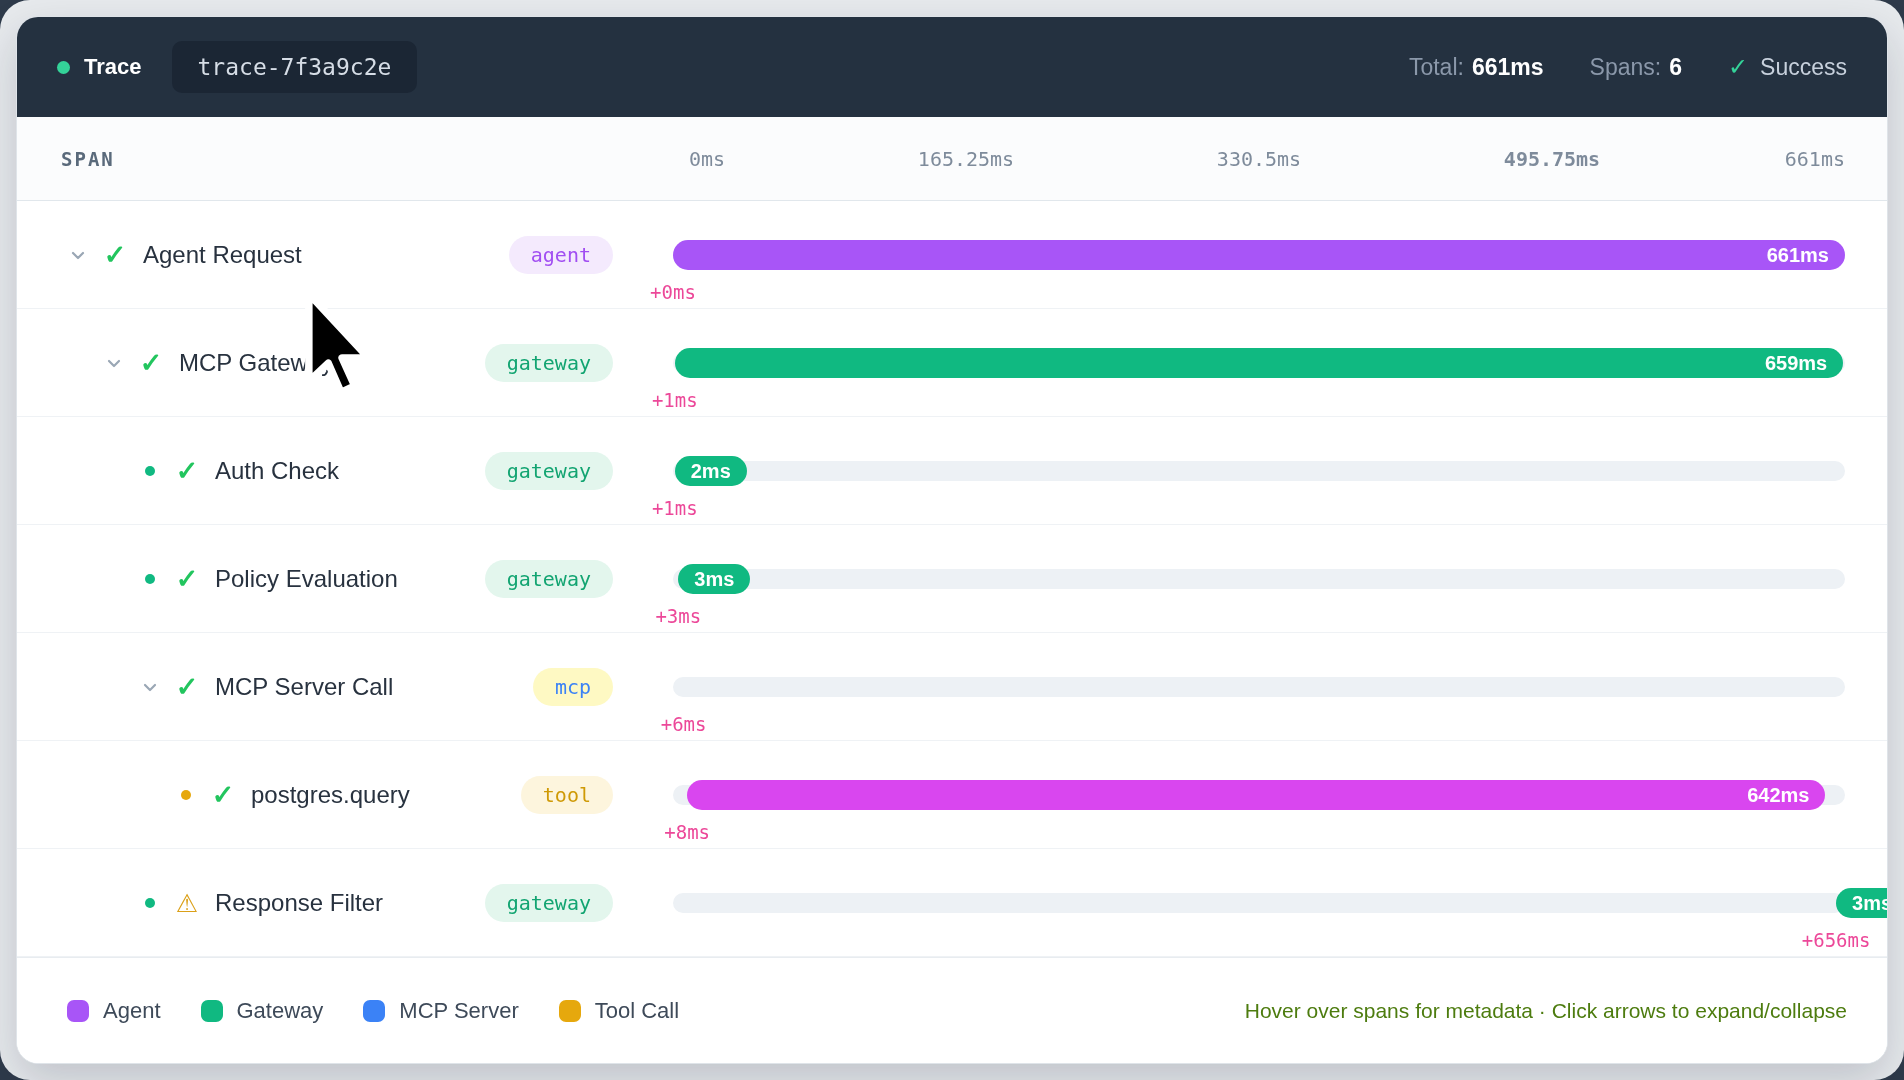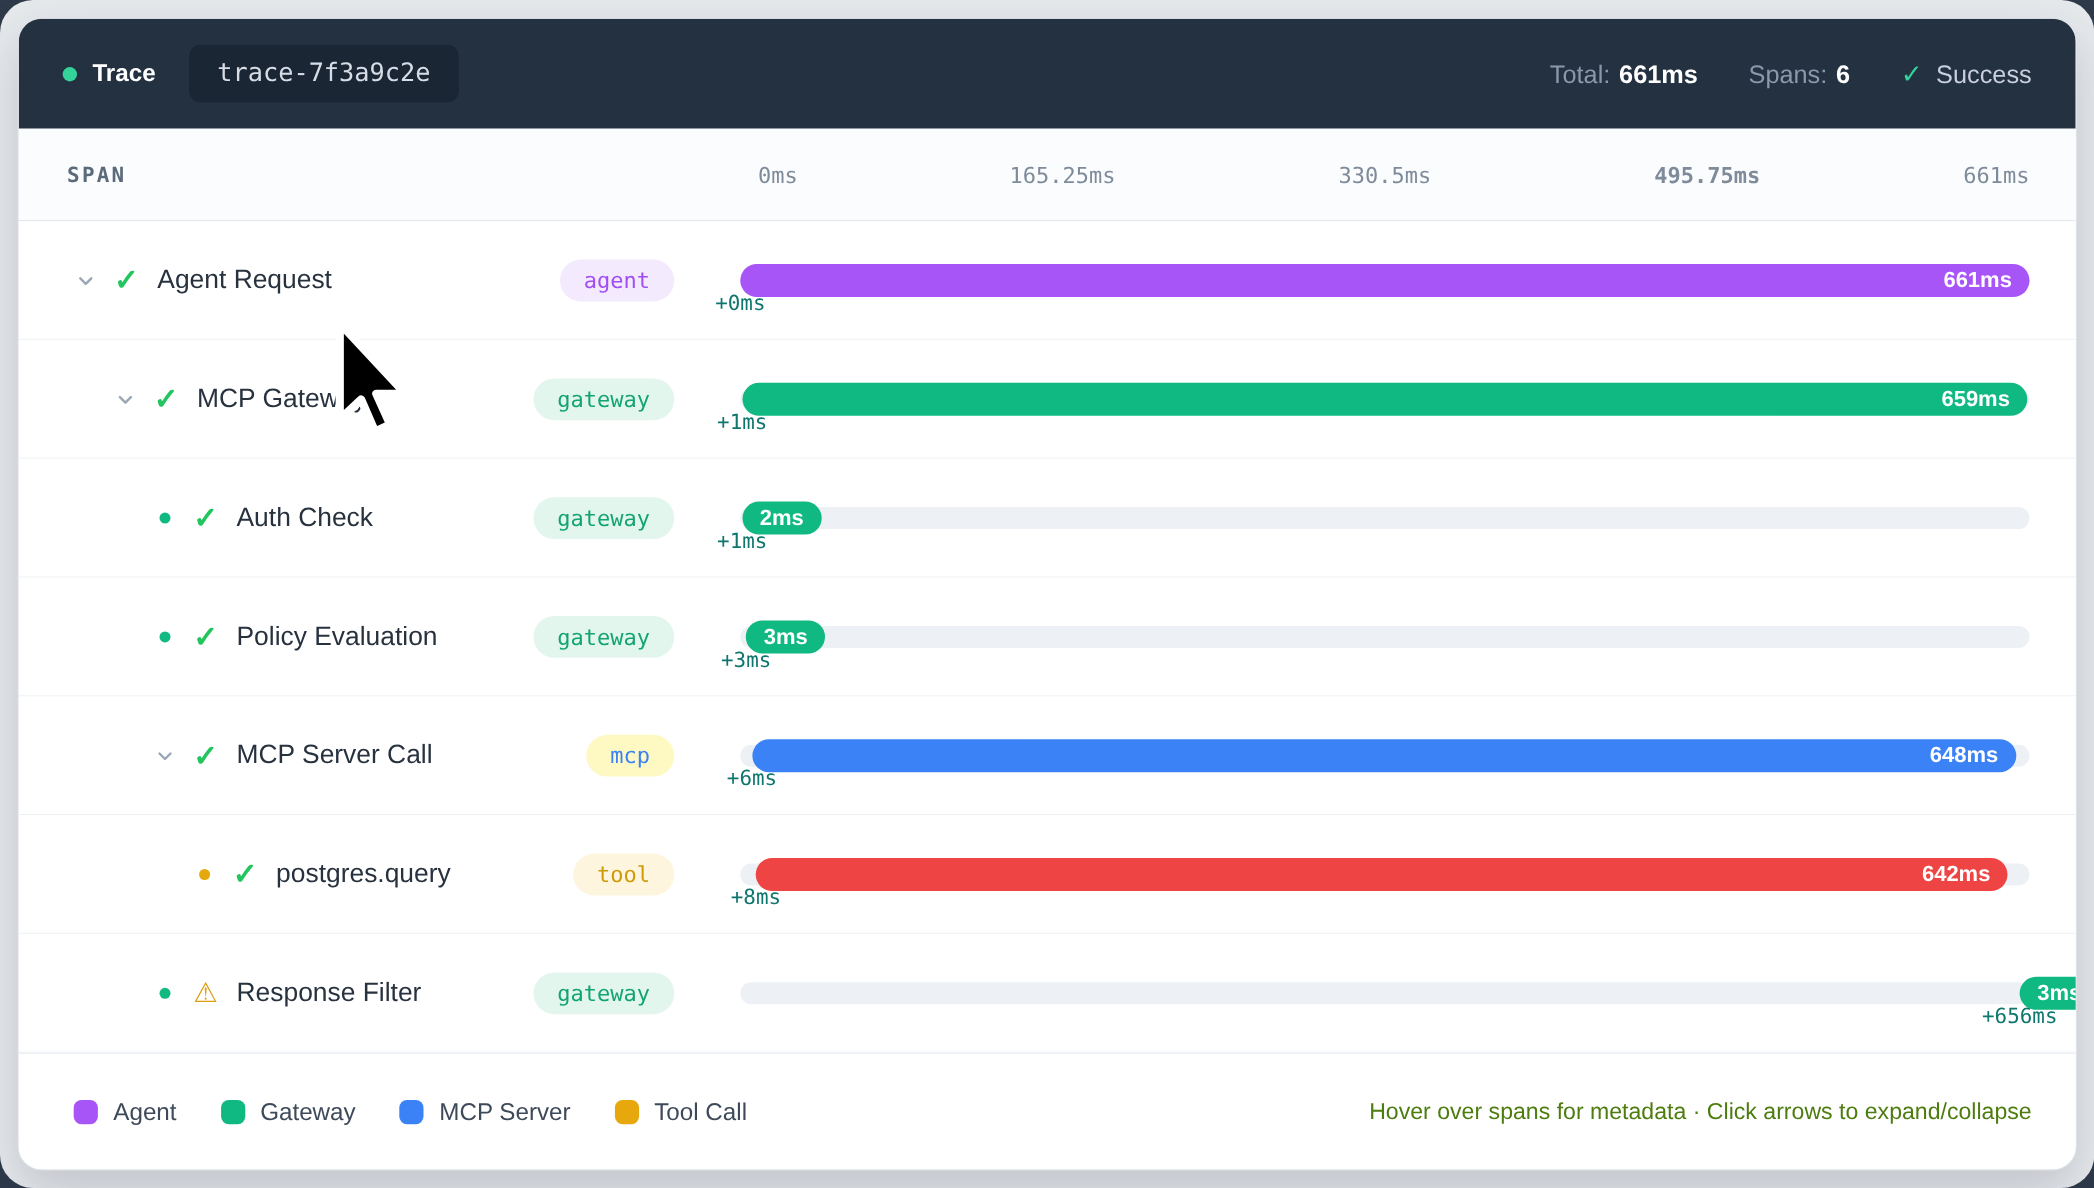--- a/index.html
+++ b/index.html
@@ -97,24 +97,24 @@
   .bar {
     position:absolute; top:39px; height:30px;
     border-radius:15px;
     display:flex; align-items:center; justify-content:flex-end;
     padding-right:16px;
     color:#ffffff; font-size:20px; font-weight:bold;
     white-space:nowrap; cursor:pointer;
   }
   .bar.small { justify-content:center; padding-right:0;text-align:right; }
   .offset {
-    position:absolute; top:64px;
+    position:absolute; top:80px;
     transform:translateX(-50%);
     font-family:"DejaVu Sans Mono", monospace;
-    font-size:19px; color:#0f766e; white-space:nowrap;
+    font-size:19px; color:#ec4899; white-space:nowrap;
   }
 
   
   .footer {
     flex:0 0 106px;
     border-top:1px solid #e8ecf0;
     background:#ffffff;
     display:flex; align-items:center;
     padding:0 40px 0 50px;
   }
@@ -256,42 +256,39 @@
                 </svg>
               </div>
               <div class="status-box">
                 <span class="check">✓</span>
               </div>
               <span class="span-name">MCP Server Call</span>
               <span class="badge" style="background: #fef9c3; color: rgb(59, 130, 246);">mcp</span>
             </div>
             <div class="tl">
               <div class="track"></div>
-              <div class="bar" style="left: 10.6384px; width: 1148.95px; background: rgb(59, 130, 246);">
-                <span>648ms</span>
-              </div>
               <span class="offset" style="left: 10.6384px;">+6ms</span>
             </div>
           </div>
         </div>
         <div class="row">
           <div class="row-main">
             <div class="row-left" style="padding-left: 152px;">
               <div class="toggle-box">
                 <span class="leaf-dot" style="background: rgb(230, 168, 13);"></span>
               </div>
               <div class="status-box">
                 <span class="check">✓</span>
               </div>
               <span class="span-name">postgres.query</span>
               <span class="badge" style="background: rgb(253, 245, 221); color: rgb(207, 154, 6);">tool</span>
             </div>
             <div class="tl">
               <div class="track"></div>
-              <div class="bar" style="left: 14.1846px; width: 1138.31px; background: #ef4444;">
+              <div class="bar" style="left: 14.1846px; width: 1138.31px; background: #d946ef;">
                 <span>642ms</span>
               </div>
               <span class="offset" style="left: 14.1846px;">+8ms</span>
             </div>
           </div>
         </div>
         <div class="row">
           <div class="row-main">
             <div class="row-left" style="padding-left: 116px;">
               <div class="toggle-box">

